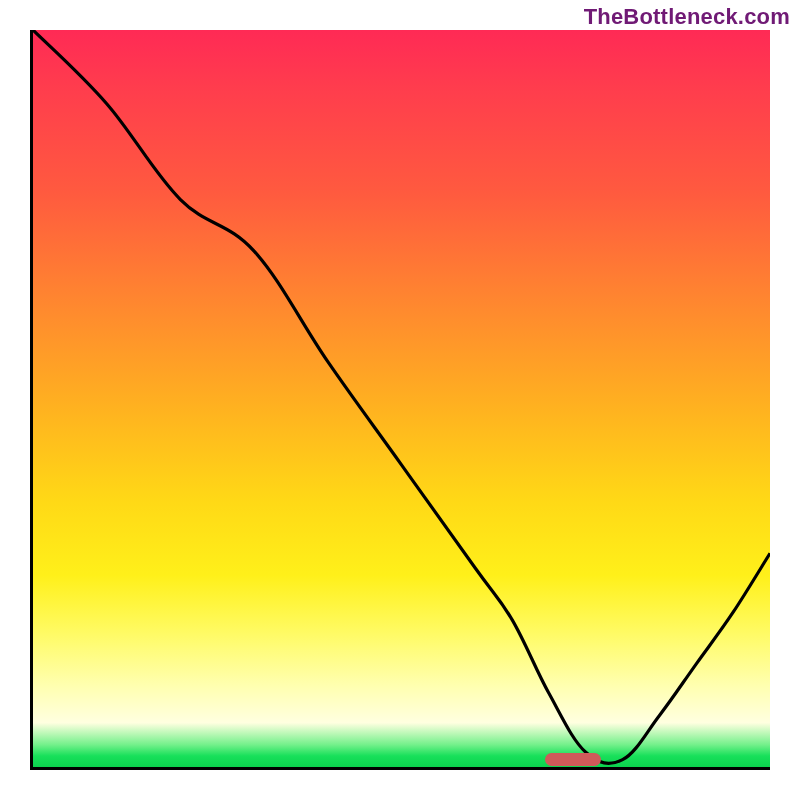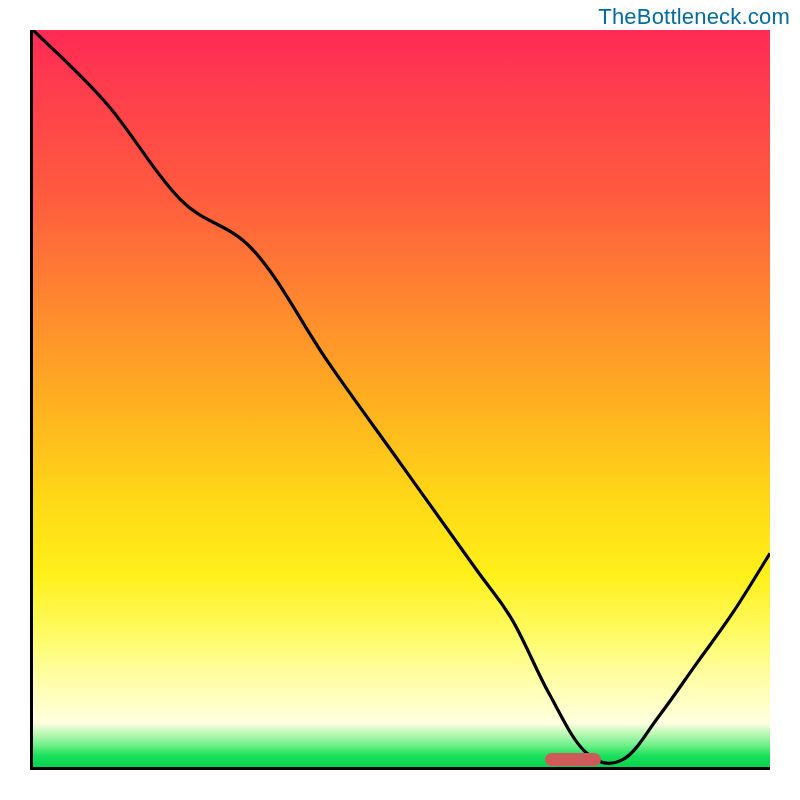--- a/index.html
+++ b/index.html
@@ -14,22 +14,22 @@
   .stage {
     position: relative;
     width: 800px;
     height: 800px;
   }
   .watermark {
     position: absolute;
     top: 4px;
     right: 10px;
     font-size: 22px;
-    font-weight: 400;
-    color: #0369a1;
+    font-weight: 700;
+    color: #701a75;
     letter-spacing: 0.2px;
     user-select: none;
   }
   
   .plot {
     position: absolute;
     left: 30px;
     top: 30px;
     width: 740px;
     height: 740px;

